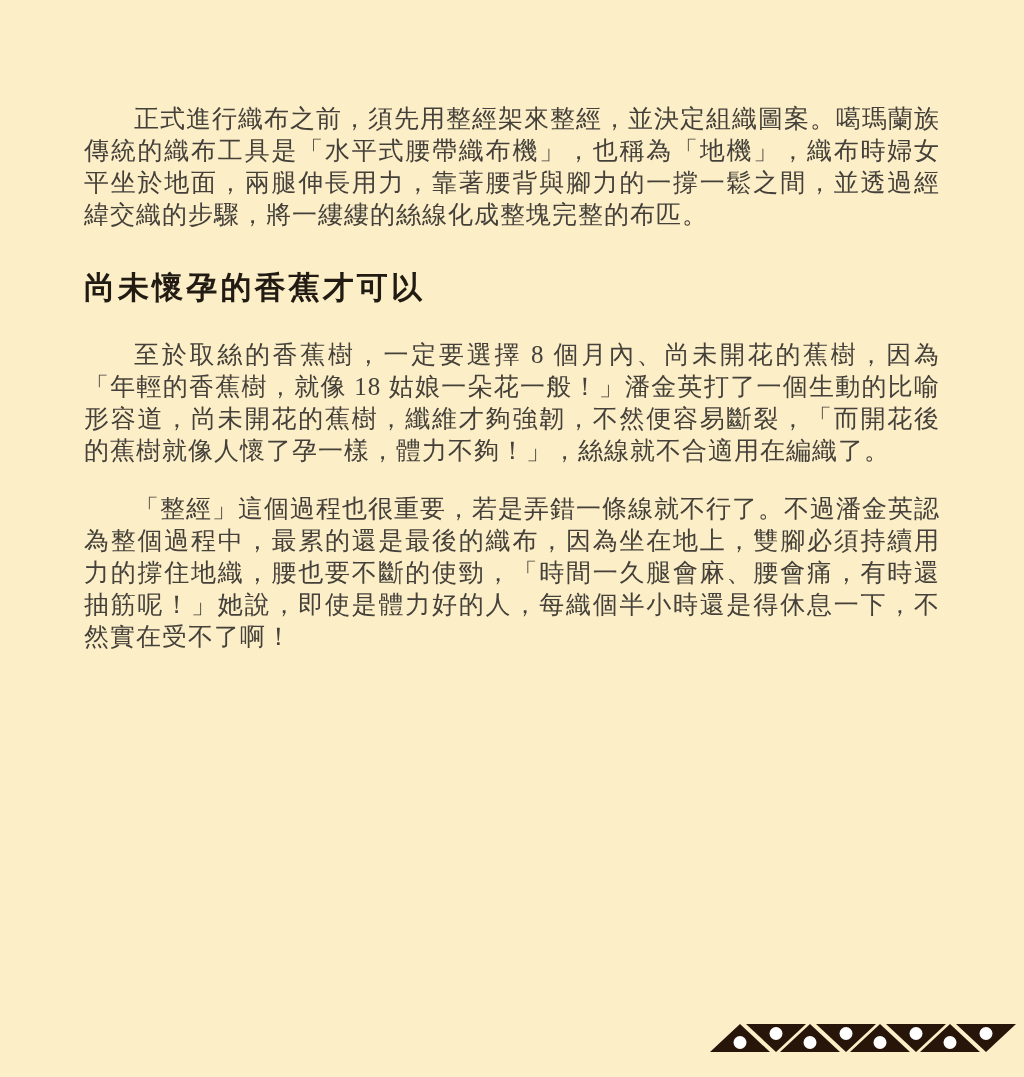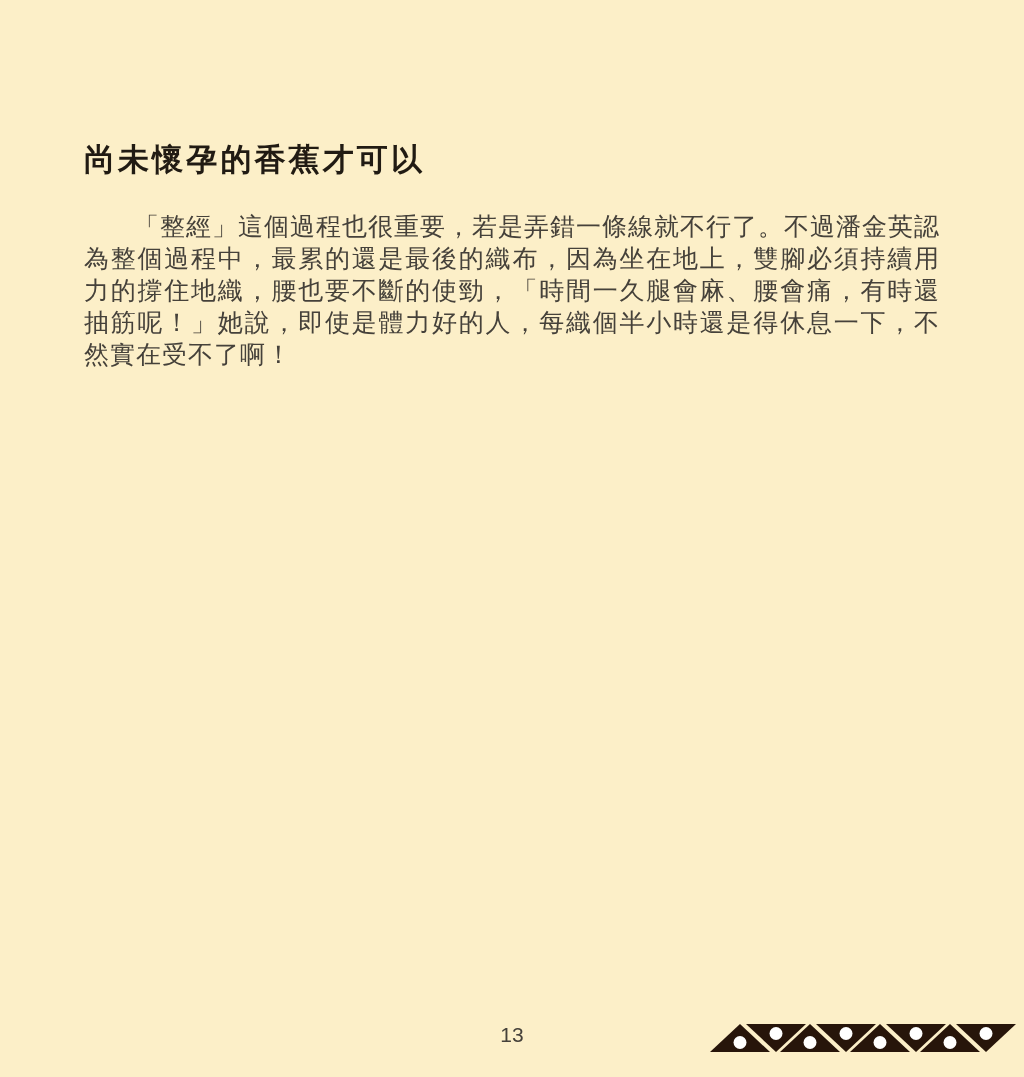--- a/index.html
+++ b/index.html
@@ -61,25 +61,26 @@
     right: 8px;
     bottom: 24px;
     display: block;
   }
 </style>
 </head>
 <body>
 
 <div class="page">
   <div class="content">
+    <p class="body-text">正式進行織布之前，須先用整經架來整經，並決定組織圖案。噶瑪蘭族傳統的織布工具是「水平式腰帶織布機」，也稱為「地機」，織布時婦女平坐於地面，兩腿伸長用力，靠著腰背與腳力的一撐一鬆之間，並透過經緯交織的步驟，將一縷縷的絲線化成整塊完整的布匹。</p>
     <h2 class="section-heading">尚未懷孕的香蕉才可以</h2>
+    <p class="body-text">至於取絲的香蕉樹，一定要選擇 8 個月內、尚未開花的蕉樹，因為「年輕的香蕉樹，就像 18 姑娘一朵花一般！」潘金英打了一個生動的比喻形容道，尚未開花的蕉樹，纖維才夠強韌，不然便容易斷裂，「而開花後的蕉樹就像人懷了孕一樣，體力不夠！」，絲線就不合適用在編織了。</p>
     <p class="body-text">「整經」這個過程也很重要，若是弄錯一條線就不行了。不過潘金英認為整個過程中，最累的還是最後的織布，因為坐在地上，雙腳必須持續用力的撐住地織，腰也要不斷的使勁，「時間一久腿會麻、腰會痛，有時還抽筋呢！」她說，即使是體力好的人，每織個半小時還是得休息一下，不然實在受不了啊！</p>
   </div>
 
-  <div class="page-number">13</div>
 
   <svg class="triangle-band" width="306" height="30" viewBox="0 0 306 30" xmlns="http://www.w3.org/2000/svg">
       <polygon points="0,29 30,1 60,29" fill="var(--pattern-triangle-color)"></polygon>
       <circle cx="30" cy="19.5" r="6.5" fill="var(--pattern-dot-color)"></circle>
       <polygon points="36,1 96,1 66,29" fill="var(--pattern-triangle-color)"></polygon>
       <circle cx="66" cy="10.5" r="6.5" fill="var(--pattern-dot-color)"></circle>
       <polygon points="70,29 100,1 130,29" fill="var(--pattern-triangle-color)"></polygon>
       <circle cx="100" cy="19.5" r="6.5" fill="var(--pattern-dot-color)"></circle>
       <polygon points="106,1 166,1 136,29" fill="var(--pattern-triangle-color)"></polygon>
       <circle cx="136" cy="10.5" r="6.5" fill="var(--pattern-dot-color)"></circle>

